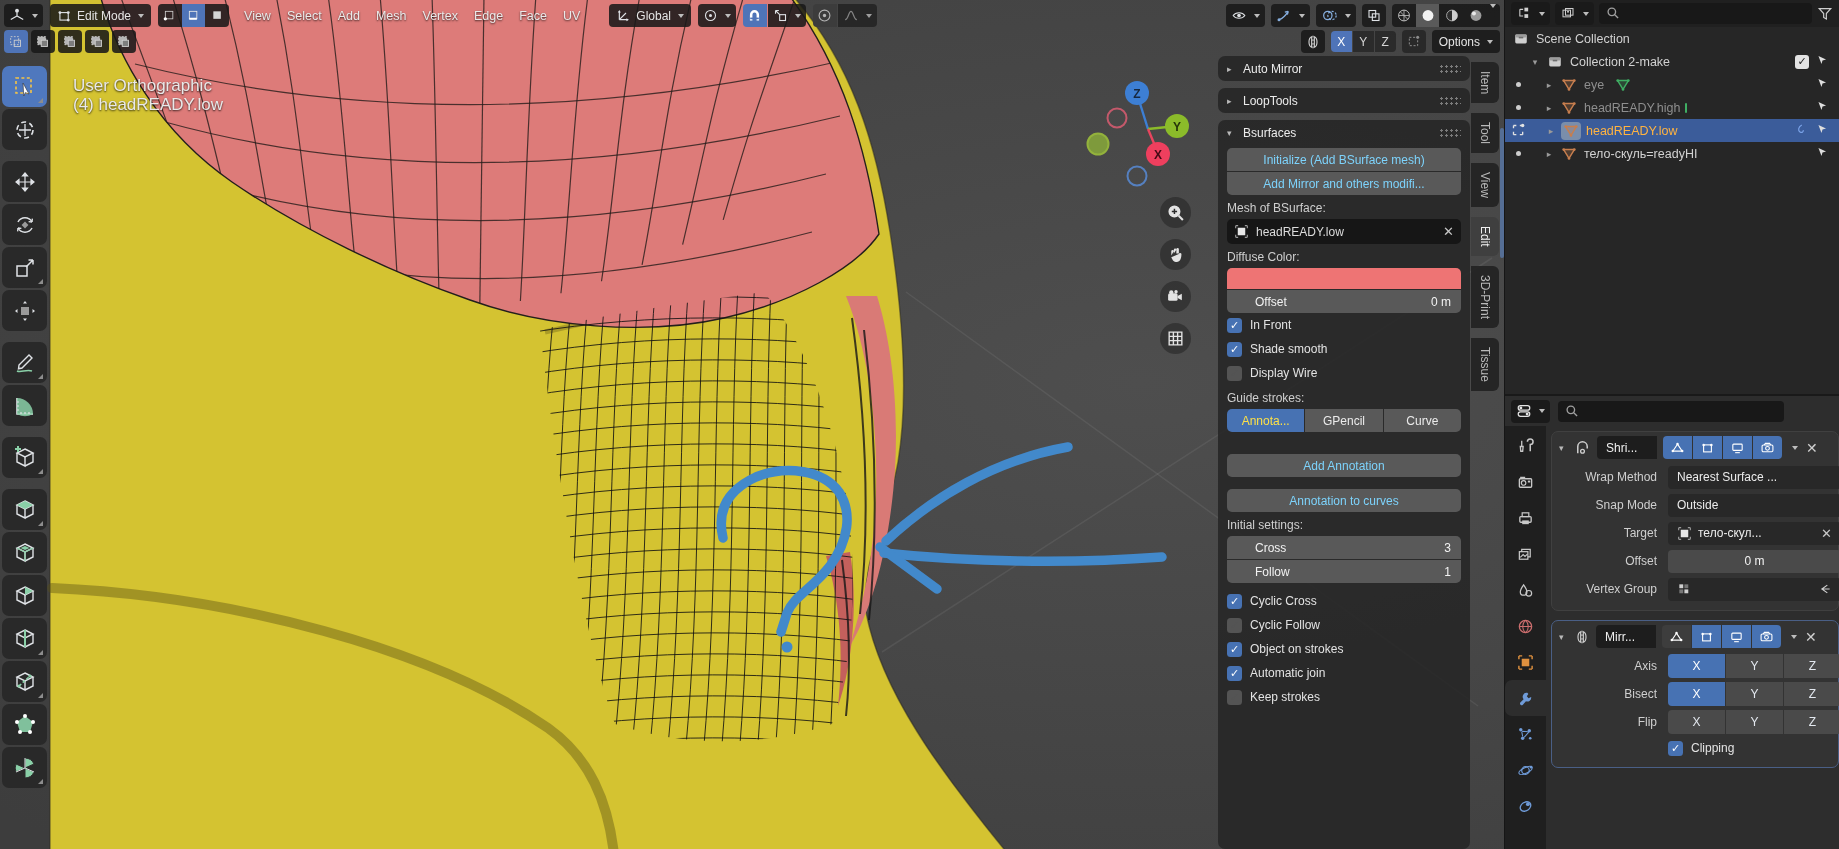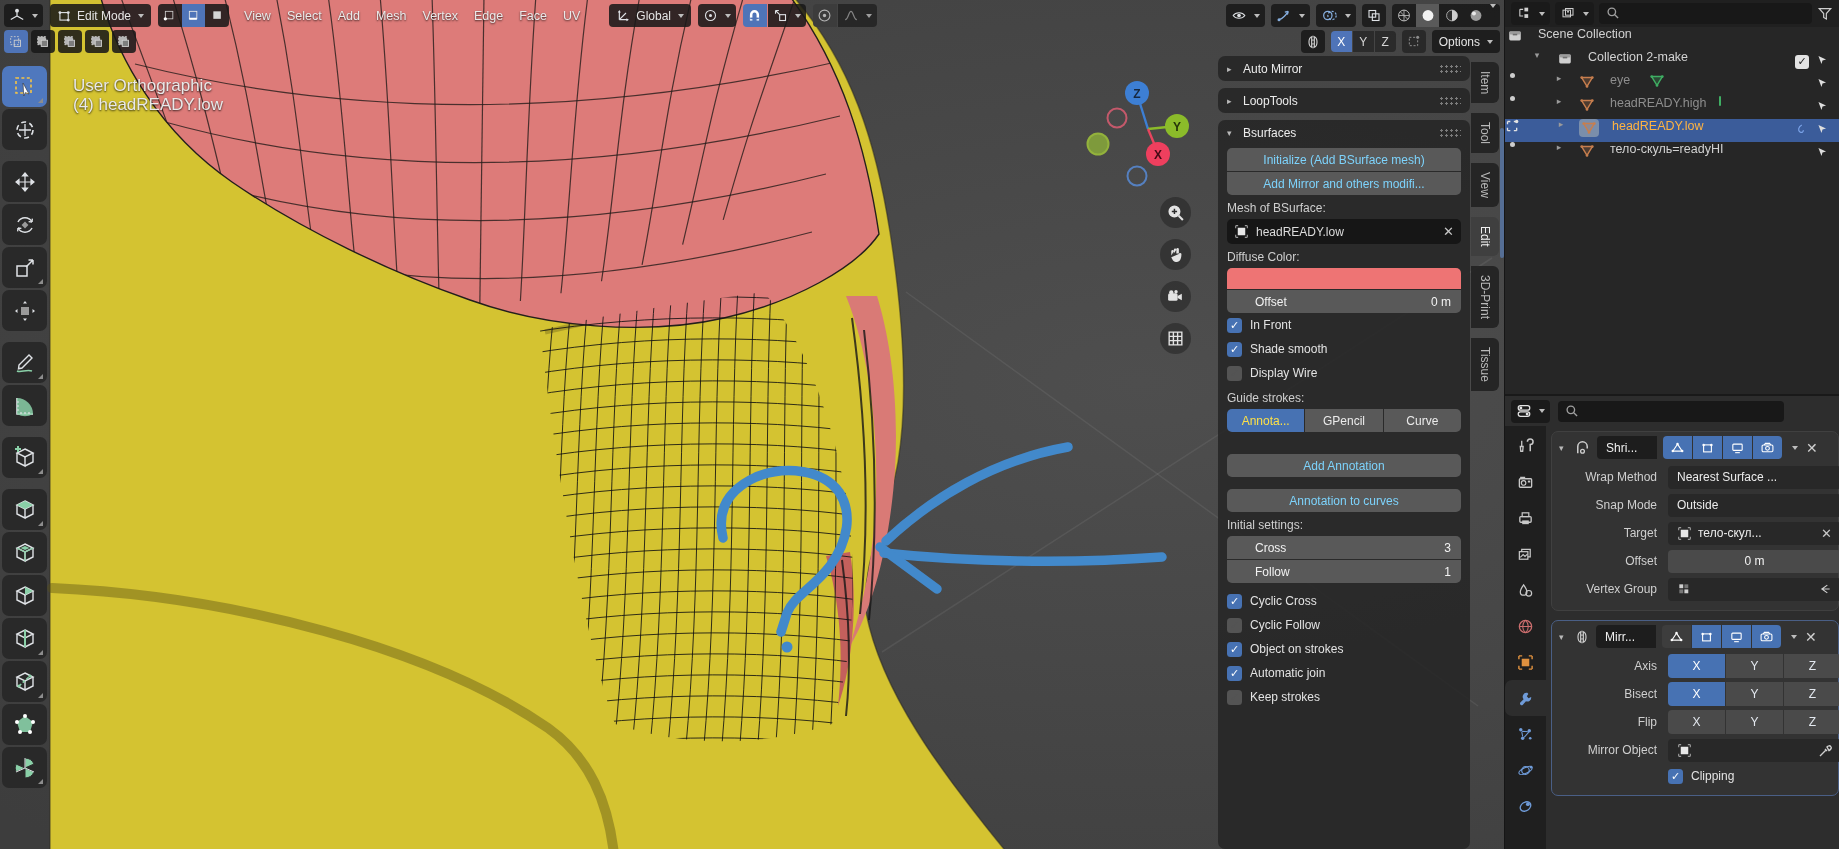--- a/index.html
+++ b/index.html
@@ -66,21 +66,21 @@
 
 #vtabs{position:absolute;left:1471px;top:62px;width:33px;display:flex;flex-direction:column;gap:10px;z-index:22}
 .vtab{writing-mode:vertical-rl;background:rgba(33,33,33,.9);color:#b9b9b9;border-radius:0 6px 6px 0;padding:9px 0;width:28px;display:flex;align-items:center;justify-content:center;font-size:12px}
 .vtab.active{background:#3f3f3f;color:#f1f1f1}
 #nscroll{position:absolute;left:1500px;top:128px;width:4px;height:130px;border-radius:2px;background:#5b7fb7;opacity:.7;z-index:23}
 
 
 #outliner{position:absolute;left:1504px;top:0;width:335px;height:394px;background:#262626;border-left:1px solid #161616;z-index:10}
 #outliner-header{height:27px;display:flex;align-items:center;gap:5px;padding:0 6px;background:#202020}
 .searchbox{flex:1;background:#181818;border-radius:4px;height:21px;display:flex;align-items:center;padding:0 7px;gap:6px;color:#8f8f8f}
-.orow{height:23px;display:flex;gap:13px;padding-left:0;position:relative;font-size:12.5px;color:#d2d2d2}
+.orow{height:23px;display:flex;align-items:center;gap:5px;padding-left:6px;position:relative;font-size:12.5px;color:#d2d2d2}
 .orow .right-icons{margin-left:auto;margin-right:9px;display:flex;align-items:center;gap:8px}
 .orow.sel{background:#3b5c9a}
 .orow .name.dim{color:#8e8e8e}
 .orow .name.active{color:#ffb341}
 .obullet{width:5px;height:5px;border-radius:50%;background:#cdcdcd;flex:none}
 .odisc{color:#9a9a9a;font-size:9px;width:10px;text-align:center;flex:none}
 .indent1{width:14px;flex:none}.indent2{width:8px;flex:none}
 .ocheck{width:14px;height:14px;border-radius:3px;background:#e3e3e3;color:#1c1c1c;font-size:11px;display:flex;align-items:center;justify-content:center}
 .greenmark{width:2px;height:10px;background:#3fae63;border-radius:1px}
 .meshchip{width:20px;height:18px;border-radius:4px;display:flex;align-items:center;justify-content:center}
@@ -1224,36 +1224,20 @@
               </div>
               <div class="mrow">
                 <div class="mlabel">Flip</div>
                 <div class="mval segxyz">
                   <span class="s">X</span>
                   <span class="s">Y</span>
                   <span class="s">Z</span>
                 </div>
               </div>
             </div>
-          <div class="mrow">
-            <div class="mlabel">Mirror Object</div>
-            <div class="mval dropdown">
-              <span>
-                  <svg width="15" height="15" viewBox="0 0 18 18">
-                    <rect x="4.5" y="4.5" width="9" height="9" fill="#e8e8e8"></rect>
-                    <path d="M2,2 h3 M2,2 v3 M16,2 h-3 M16,2 v3 M2,16 h3 M2,16 v-3 M16,16 h-3 M16,16 v-3" stroke="#9a9a9a" stroke-width="1.4"></path>
-                  </svg>
-                </span>
-              <span class="x">
-                  <svg width="13" height="13" viewBox="0 0 13 13">
-                    <path d="M1,12 L7,6 M6,5 L8,7 M8,3 C9,1.5 11,1.5 11.8,2.6 C12.8,3.8 12,5.5 10,6.5 L8,3 Z" stroke="#cfcfcf" stroke-width="1.4" fill="none"></path>
-                  </svg>
-                </span>
-            </div>
-          </div>
           <div class="mrow" style="height:24px">
             <div class="mlabel"></div>
             <div class="mval checkrow" style="height:24px">
               <span class="cb on">✓</span>
               <span>Clipping</span>
             </div>
           </div>
         </div>
       </div>
     </div>

